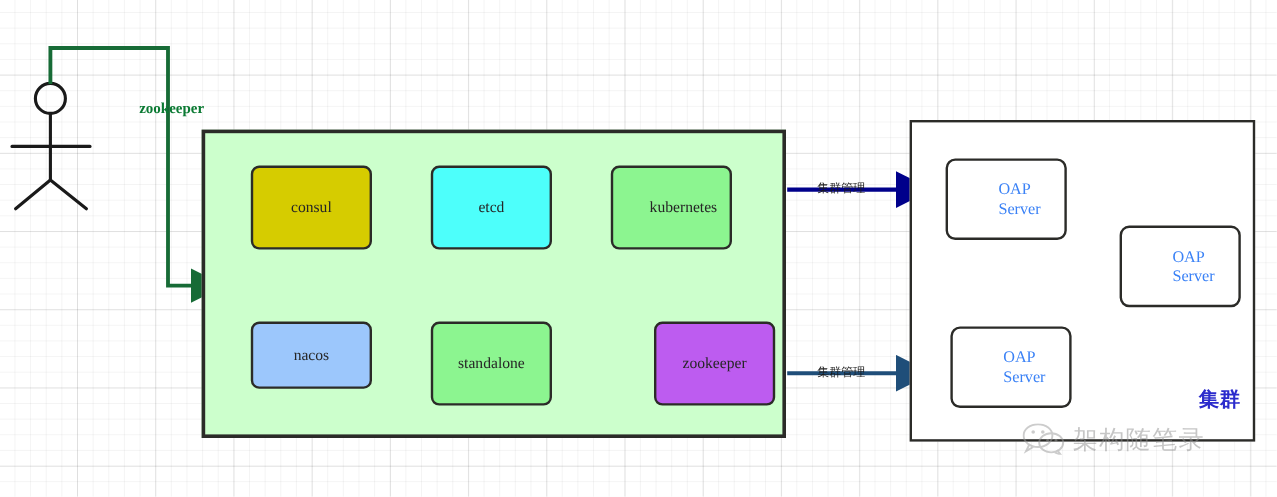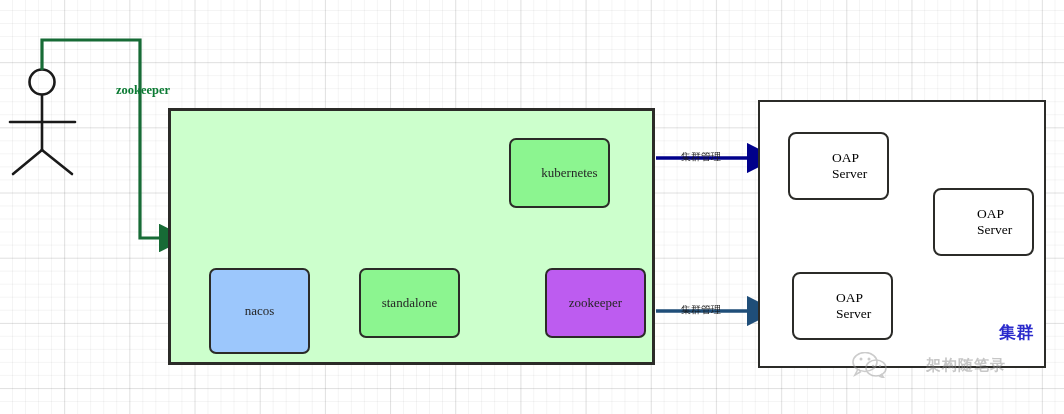--- a/index.html
+++ b/index.html
@@ -77,21 +77,21 @@
   .oap-box {
     position: absolute;
     border: 2px solid #2b2b28;
     border-radius: 8px;
     background: #ffffff;
     box-sizing: border-box;
     display: flex;
     align-items: center;
     justify-content: center;
     font-size: 13.5px;
-    color: #000000;
+    color: #3b82f6;
     font-family: "Liberation Serif", "DejaVu Serif", serif;
     padding-left: 42px;
   }
   .cluster-label {
     position: absolute;
     right: 10px;
     bottom: 22px;
     font-size: 17px;
     font-weight: bold;
     color: #2b2bcc;
@@ -123,26 +123,25 @@
   .wm-wechat {
     position: absolute;
     left: 852px;
     top: 352px;
     display: flex;
     align-items: center;
     gap: 6px;
     opacity: 0.5;
   }
   .wm-wechat-text {
-    font-size: 15px;
-    font-weight: bold;
+    font-size: 21px;
+    font-weight: normal;
     color: #8e8e8e;
     font-family: "Liberation Sans", "DejaVu Sans", sans-serif;
     letter-spacing: 1px;
-    margin-left: 32px;
   }
   .wm-csdn {
     position: absolute;
     left: 900px;
     top: 386px;
     font-size: 16px;
     color: #b4b4b4;
     font-family: "Liberation Sans", "DejaVu Sans", sans-serif;
     white-space: nowrap;
   }
@@ -176,24 +175,30 @@
     <path d="M42,70 L42,40 L140,40 L140,238 L162,238" stroke="#176b36" stroke-width="3.2" fill="none" marker-end="url(#arrow-green)"></path>
 
     <path d="M656,158 L750,158" stroke="#00008b" stroke-width="3.4" fill="none" marker-end="url(#arrow-navy)"></path>
 
     <path d="M656,311 L750,311" stroke="#1f4e79" stroke-width="3.4" fill="none" marker-end="url(#arrow-steel)"></path>
   </svg>
 
   <div class="selector-label">zookeeper</div>
 
   <div class="services-container">
+    <div class="svc-box" style="left:38px;  top:27px;  width:101px; height:70px; background:#d6cc00;">
+      <span>consul</span>
+    </div>
+    <div class="svc-box" style="left:188px; top:27px;  width:101px; height:70px; background:#4dfffb;">
+      <span>etcd</span>
+    </div>
     <div class="svc-box" style="left:338px; top:27px;  width:101px; height:70px; background:#8cf590;padding-left:20px;">
       <span>kubernetes</span>
     </div>
-    <div class="svc-box" style="left:38px;  top:157px; width:101px; height:86px; background:#9cc7fc;">
+    <div class="svc-box" style="left:38px;  top:157px; width:101px; height:56px; background:#9cc7fc;">
       <span>nacos</span>
     </div>
     <div class="svc-box" style="left:188px; top:157px; width:101px; height:70px; background:#8cf590;">
       <span>standalone</span>
     </div>
     <div class="svc-box" style="left:338px; top:157px; width:101px; height:70px; background:#bd5cf0;margin-left:36px;">
       <span>zookeeper</span>
     </div>
   </div>
 

